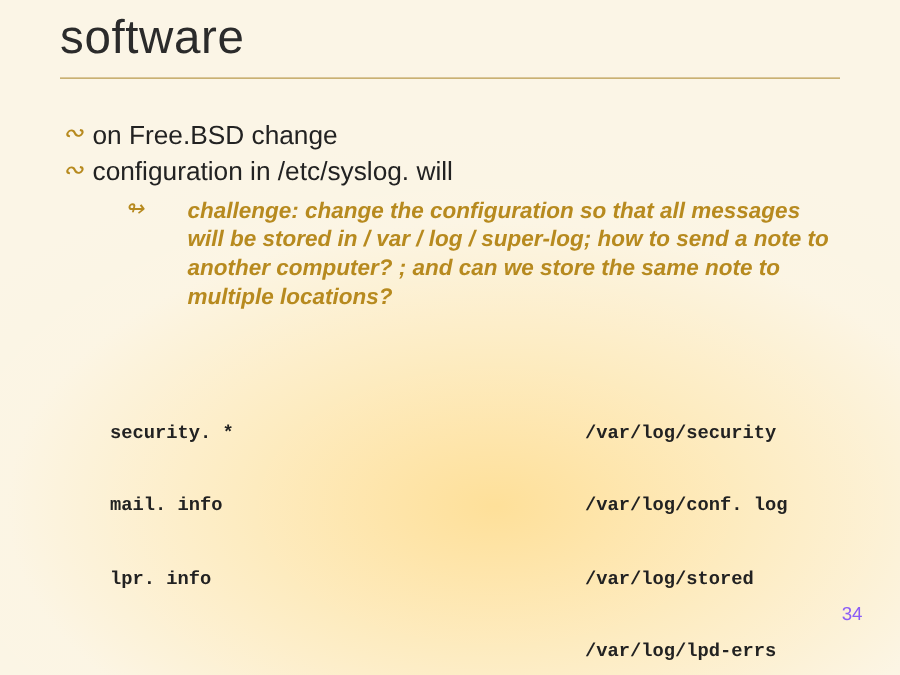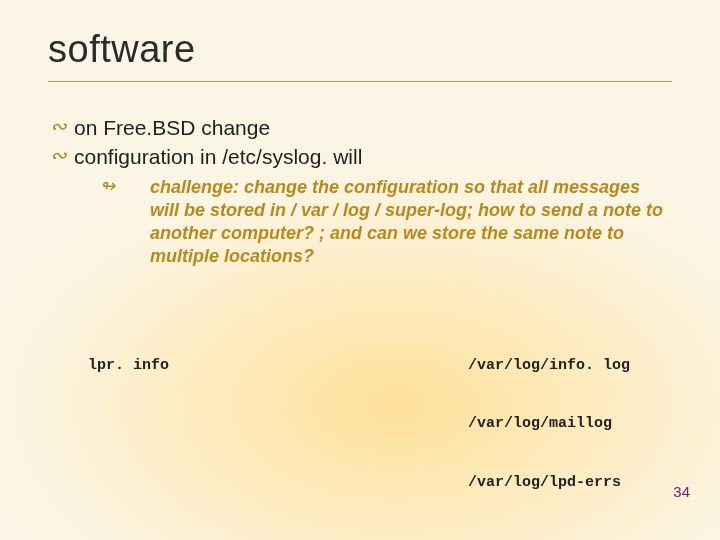--- a/index.html
+++ b/index.html
@@ -10,21 +10,21 @@
       radial-gradient(ellipse 600px 350px at 55% 75%,
         rgba(255,220,140,0.85) 0%,
         rgba(255,230,170,0.6) 35%,
         rgba(255,245,220,0.2) 65%,
         rgba(255,255,255,0) 85%),
       #fbf5e6;
     position: relative;
   }
   .slide {
     width: 720px; height: 518px;
-    padding: 29px 48px 0 48px;
+    padding: 10px 48px 0 48px;
     position: relative;
   }
   .title {
     font-family: "Segoe UI", Arial, sans-serif;
     font-size: 38px;
     font-weight: 400;
     color: #2b2b2b;
     letter-spacing: 0.5px;
     line-height: 1.1;
   }
@@ -88,21 +88,21 @@
     line-height: 1.3;
   }
   .codeblock .col-left { width: 380px; }
   .codeblock .col-right { flex: 1; }
   .codeblock div { white-space: pre; }
   .pagenum {
     position: absolute;
     right: 30px;
     bottom: 18px;
     font-size: 15px;
-    color: #701a75;
+    color: #8b5cf6;
   }
 </style>
 </head>
 <body>
 
 <div class="slide">
 
   <h1 class="title">software</h1>
   <hr class="rule">
 
@@ -119,27 +119,30 @@
 
     <div class="lvl2-wrap">
       <div class="lvl2">
         <span class="bullet">↬</span>
         <span class="txt">challenge: change the configuration so that all messages will be stored in / var / log / super-log; how to send a note to another computer? ; and  can we store the same note to multiple locations?</span>
       </div>
     </div>
 
     <div class="codeblock">
       <div class="col-left">
+        <div>security. *</div>
+        <div>mail. info</div>
         <div>lpr. info</div>
         
         
       </div>
       <div class="col-right">
-        <div>/var/log/info. log</div>
-        <div>/var/log/maillog</div>
+        <div>/var/log/security</div>
+        <div>/var/log/conf. log</div>
+        <div>/var/log/stored</div>
         <div>/var/log/lpd-errs</div>
         
         
       </div>
     </div>
 
   </div>
 
   <div class="pagenum">34</div>
 </div>

